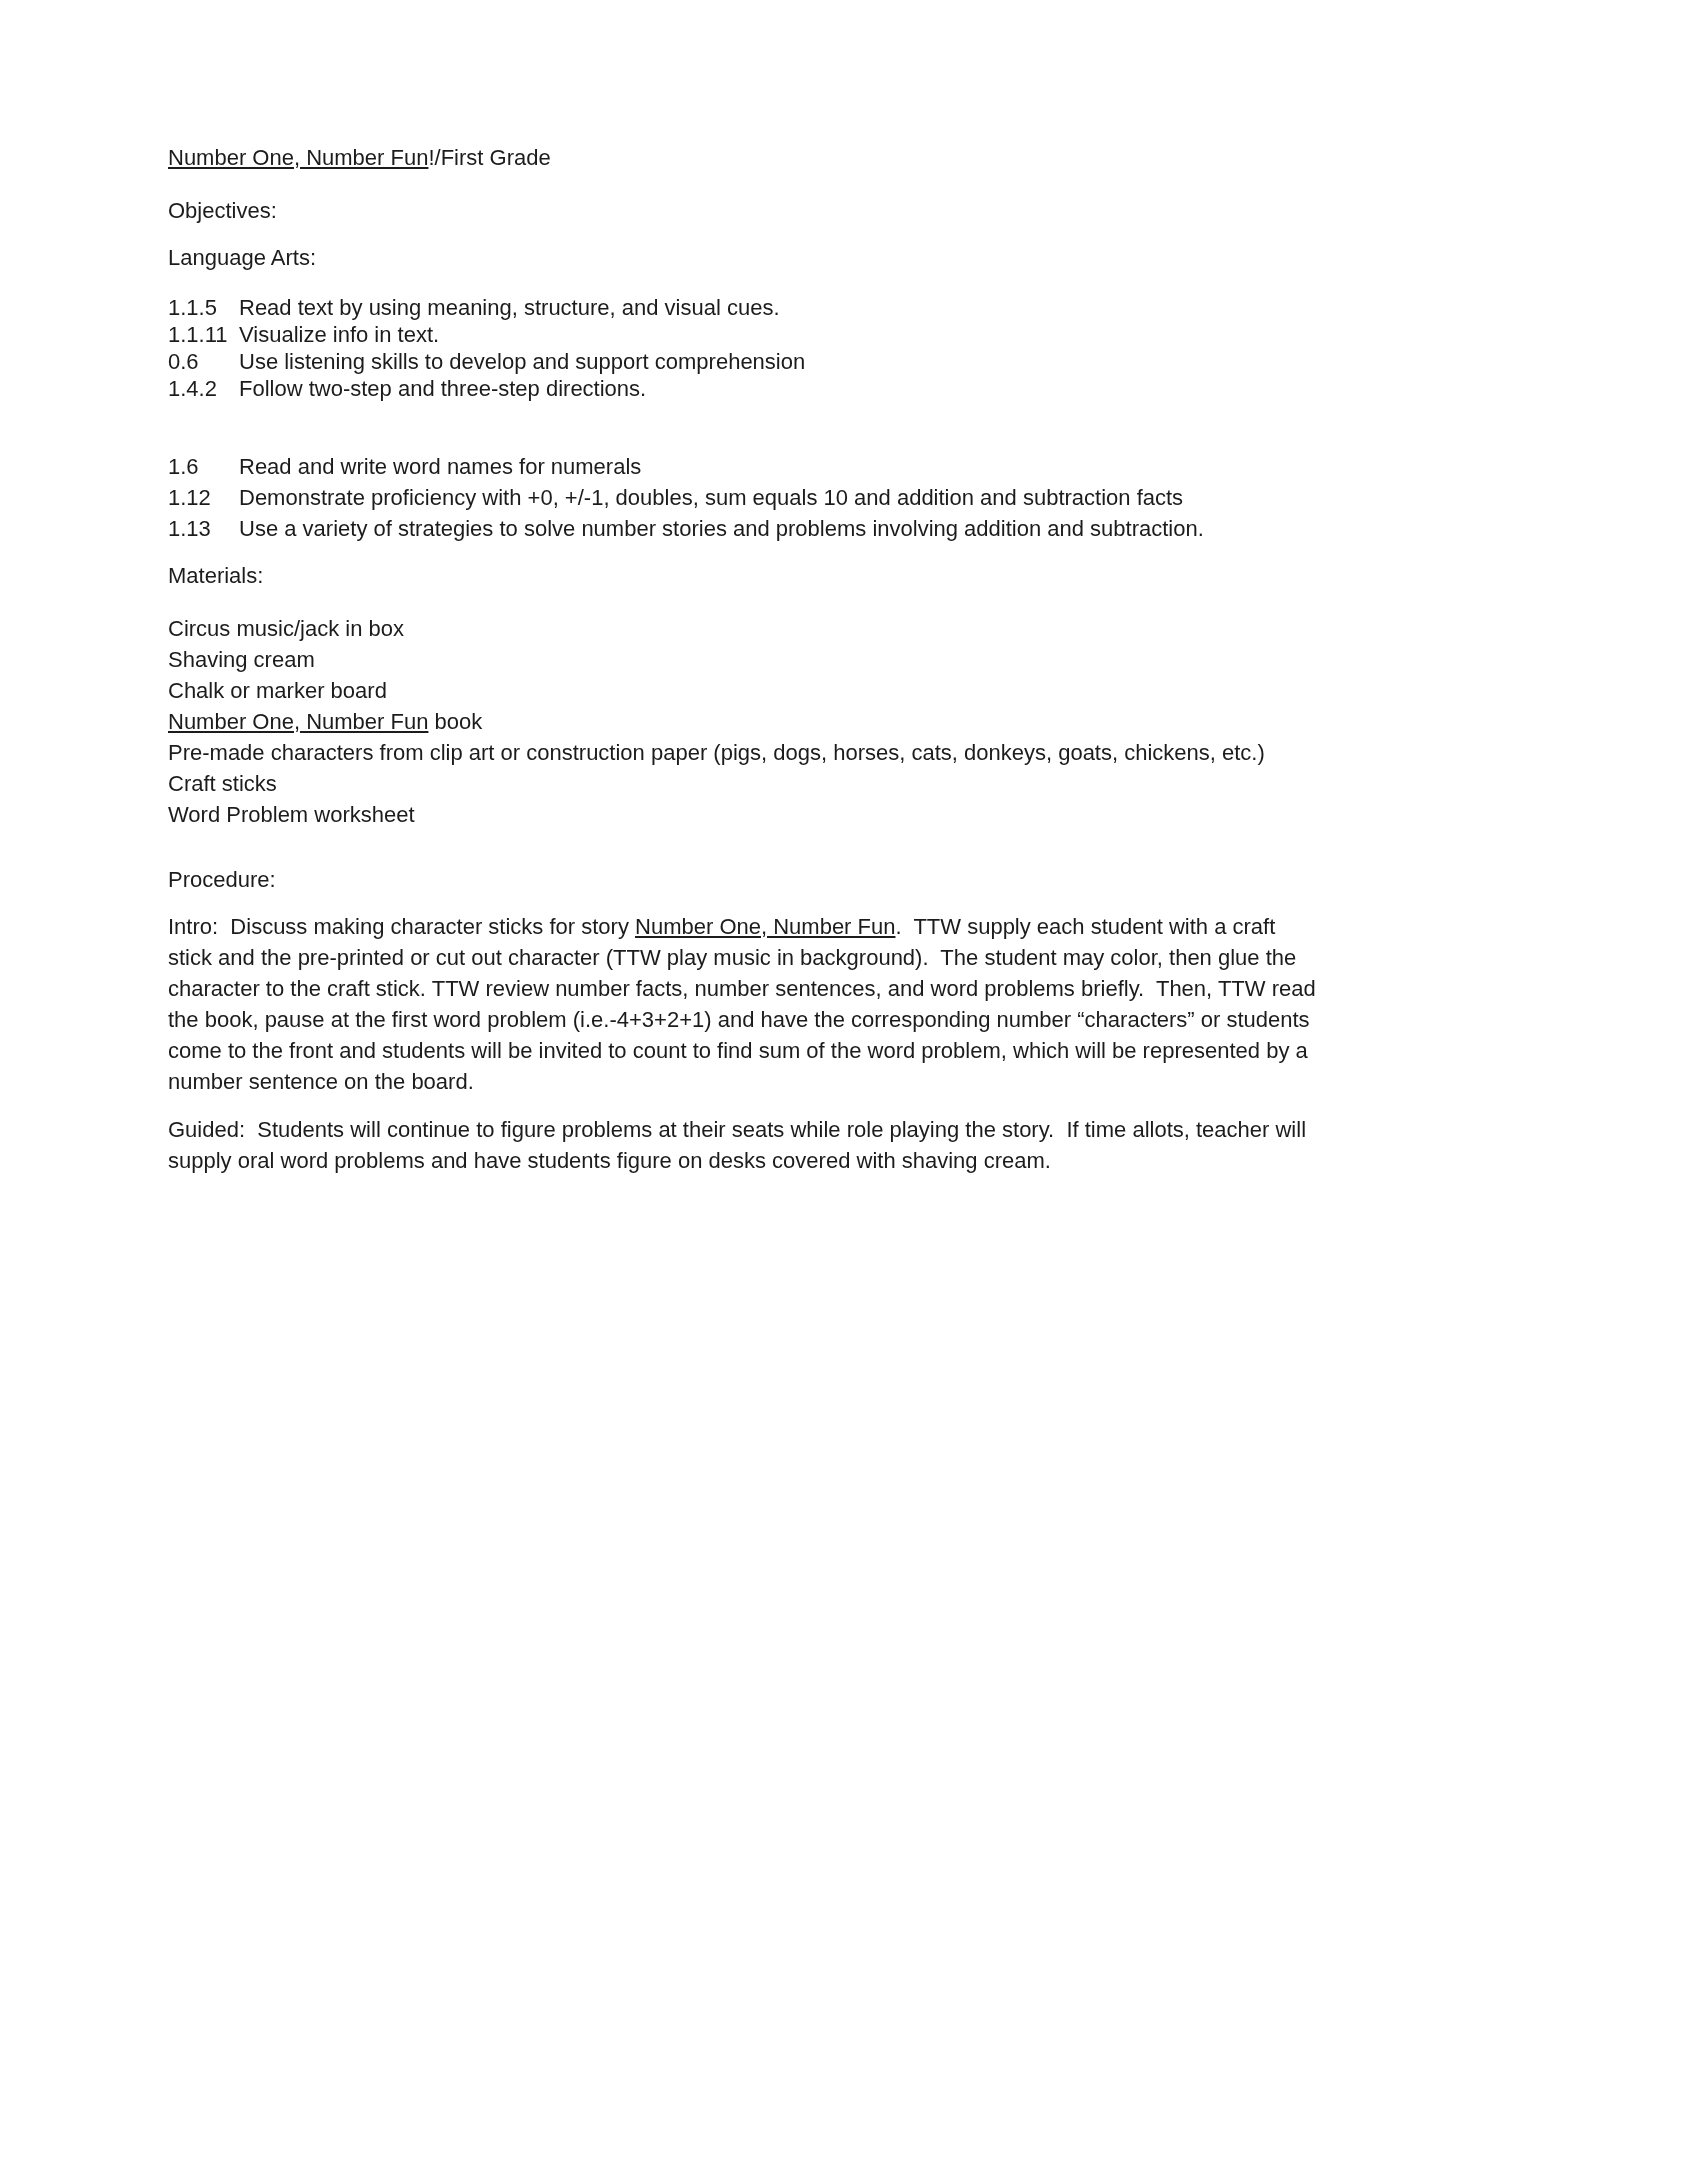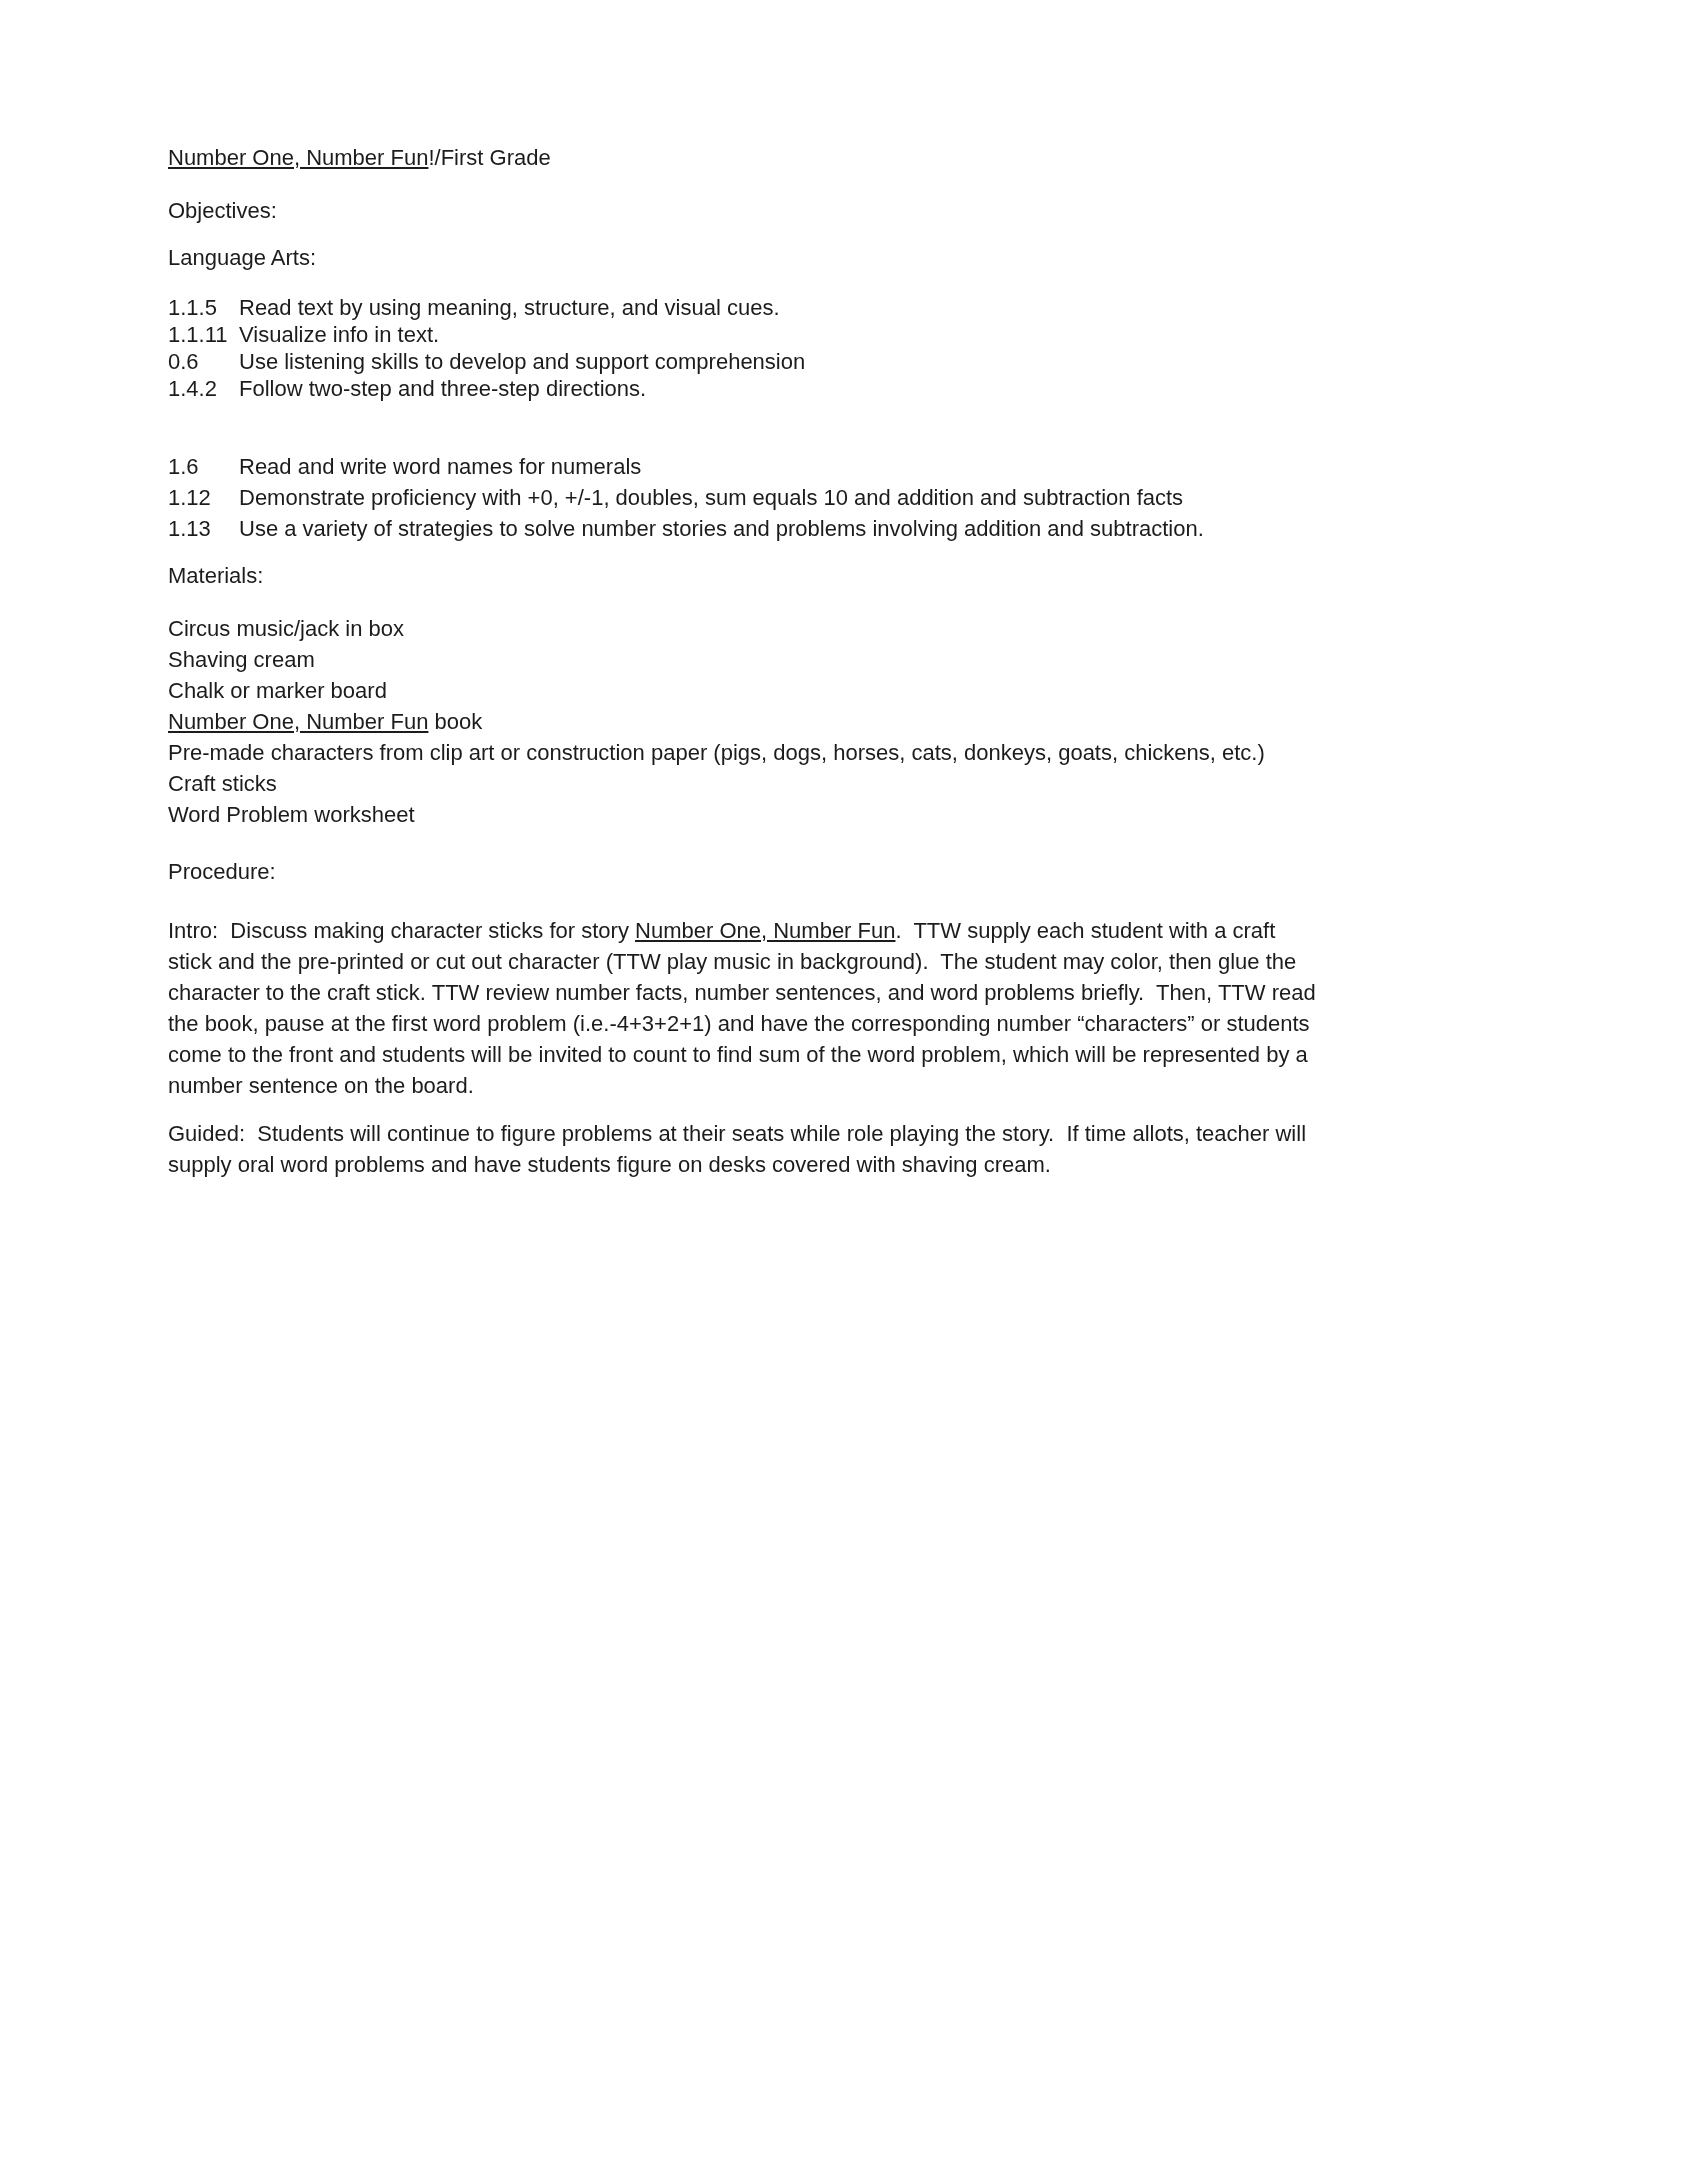--- a/index.html
+++ b/index.html
@@ -29,23 +29,23 @@
   .la-list .li { line-height: 27px; }
   .la-list { margin-bottom: 49px; }
   .math-heading { margin-bottom: 0; }
   .math-list .li { line-height: 31px; }
   .math-list { margin-bottom: 16px; }
   .code { flex: 0 0 71px; }
   .txt { flex: 1; }
 
   .materials-heading { margin-bottom: 22px; }
   .materials-list .line { line-height: 31px; }
-  .materials-list { margin-bottom: 26px; }
+  .materials-list { margin-bottom: 34px; }
 
-  .procedure-heading { margin-bottom: 28px; }
+  .procedure-heading { margin-bottom: 16px; }
   .para { line-height: 31px; margin-bottom: 17px; }
 </style>
 </head>
 <body>
 
 <div class="page">
 
   <div class="title"><span class="u">Number One, Number Fun</span><span>!/First Grade</span></div>
 
   <p class="heading objectives-heading">Objectives:</p>

